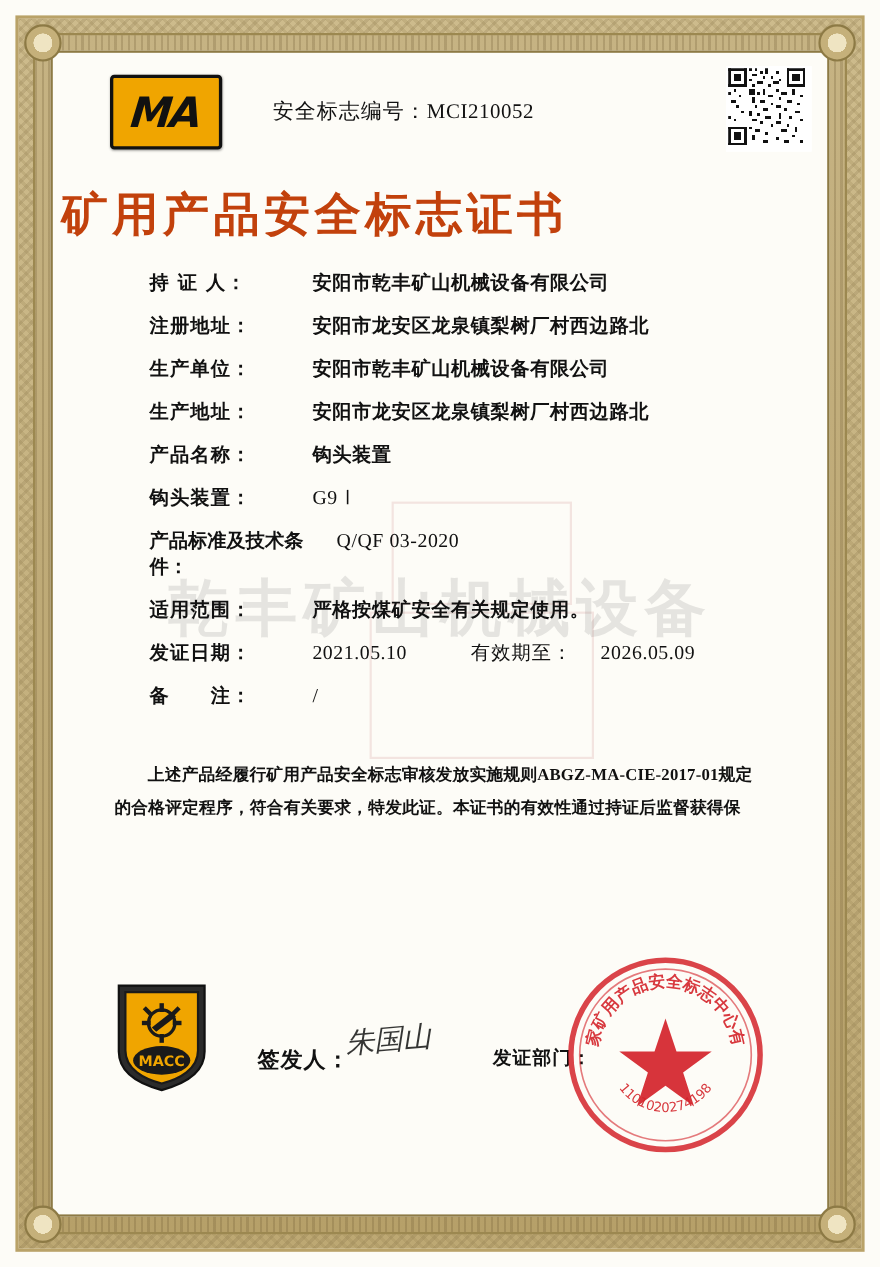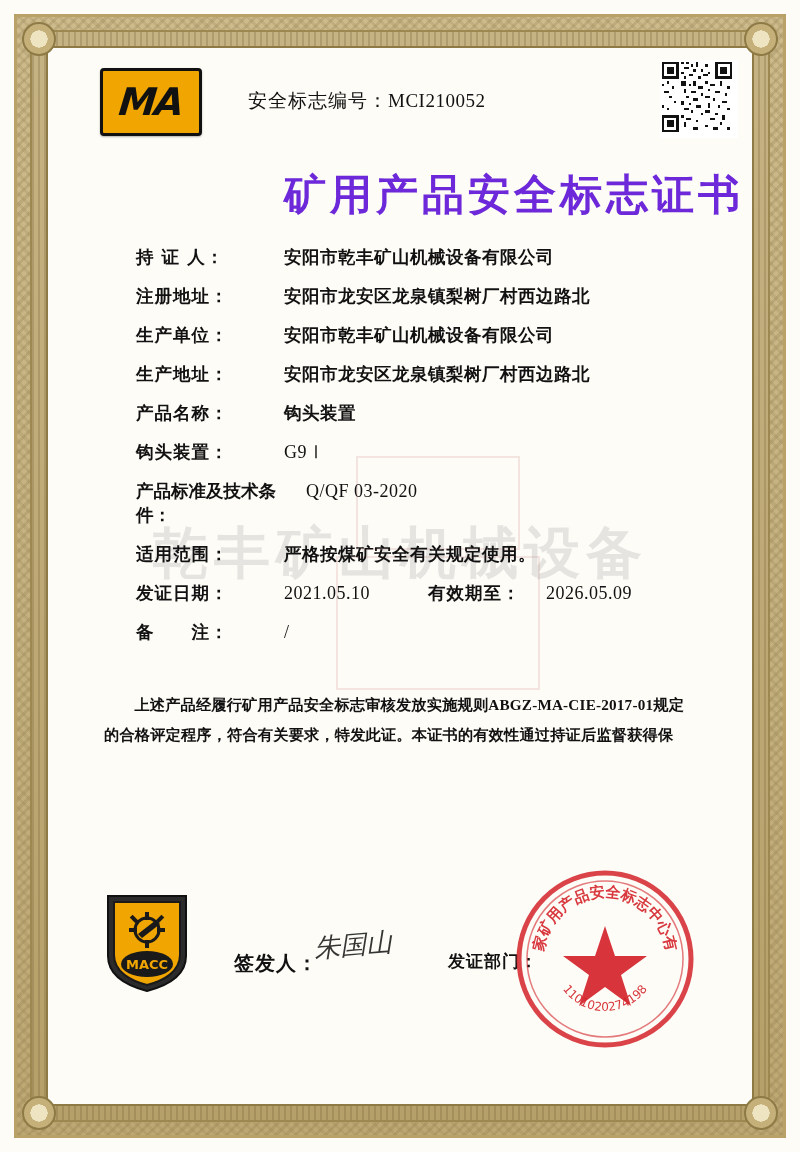--- a/index.html
+++ b/index.html
@@ -156,25 +156,25 @@
     width: 74px;
     height: 74px;
     background: #fff;
     padding: 2px;
   }
 
   
   .title {
     position: relative;
     z-index: 2;
-    text-align: right;
+    text-align: left;
     font-size: 42px;
     font-weight: bold;
     letter-spacing: 4px;
-    color: #6d28d9;
+    color: #c2410c;
     font-family: Liberation Serif, serif;
     margin-top: 6px;
     margin-bottom: 22px;
   }
 
   
   .fields {
     position: relative;
     z-index: 2;
     padding: 0 36px 0 52px;
@@ -209,21 +209,21 @@
     font-size: 18px;
   }
   .row.split {
     justify-content: flex-start;
   }
   .row .sep {
     flex: 0 0 58px;
   }
   .row .label2 {
     flex: 0 0 118px;
-    font-weight: bold;
+    font-weight: normal;
     letter-spacing: 1px;
   }
 
   
   .statement {
     position: relative;
     z-index: 2;
     margin: 46px 48px 0 48px;
     font-size: 15.2px;
     line-height: 1.95;

